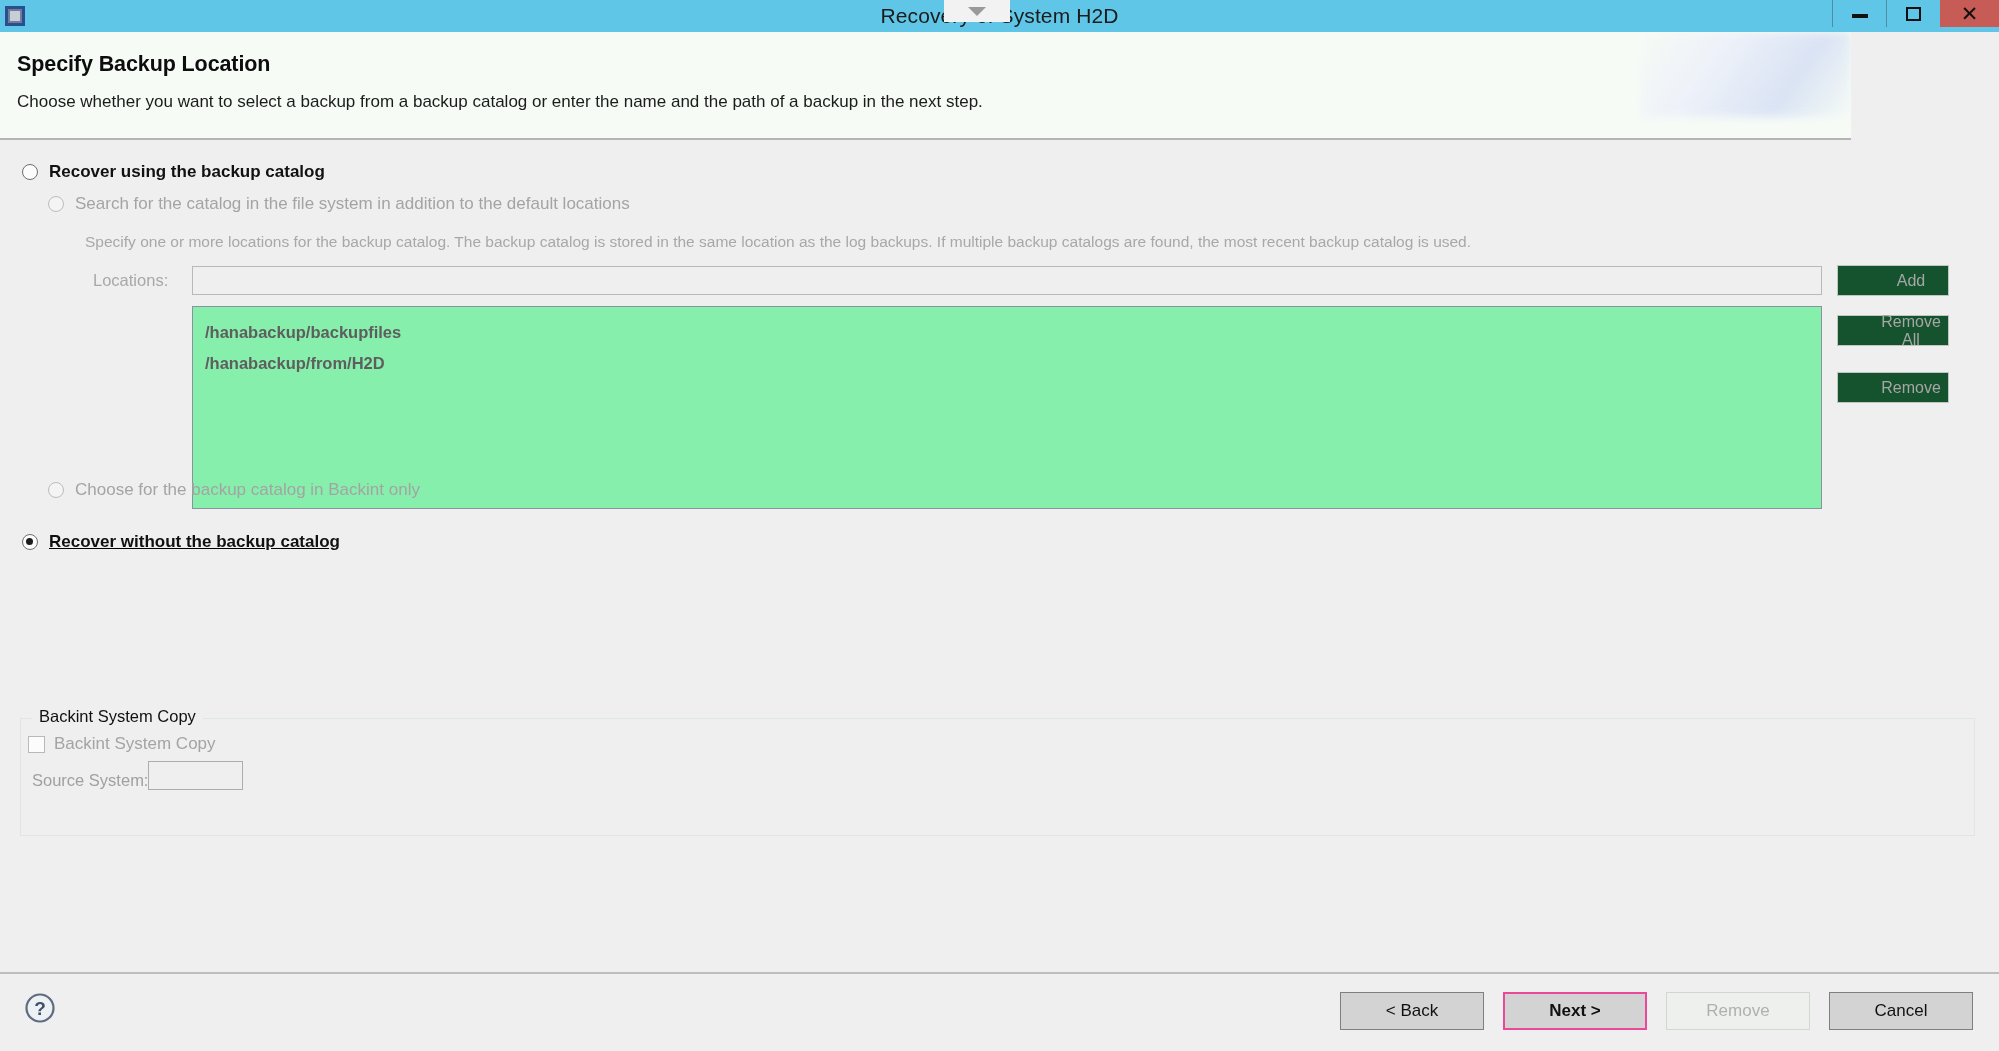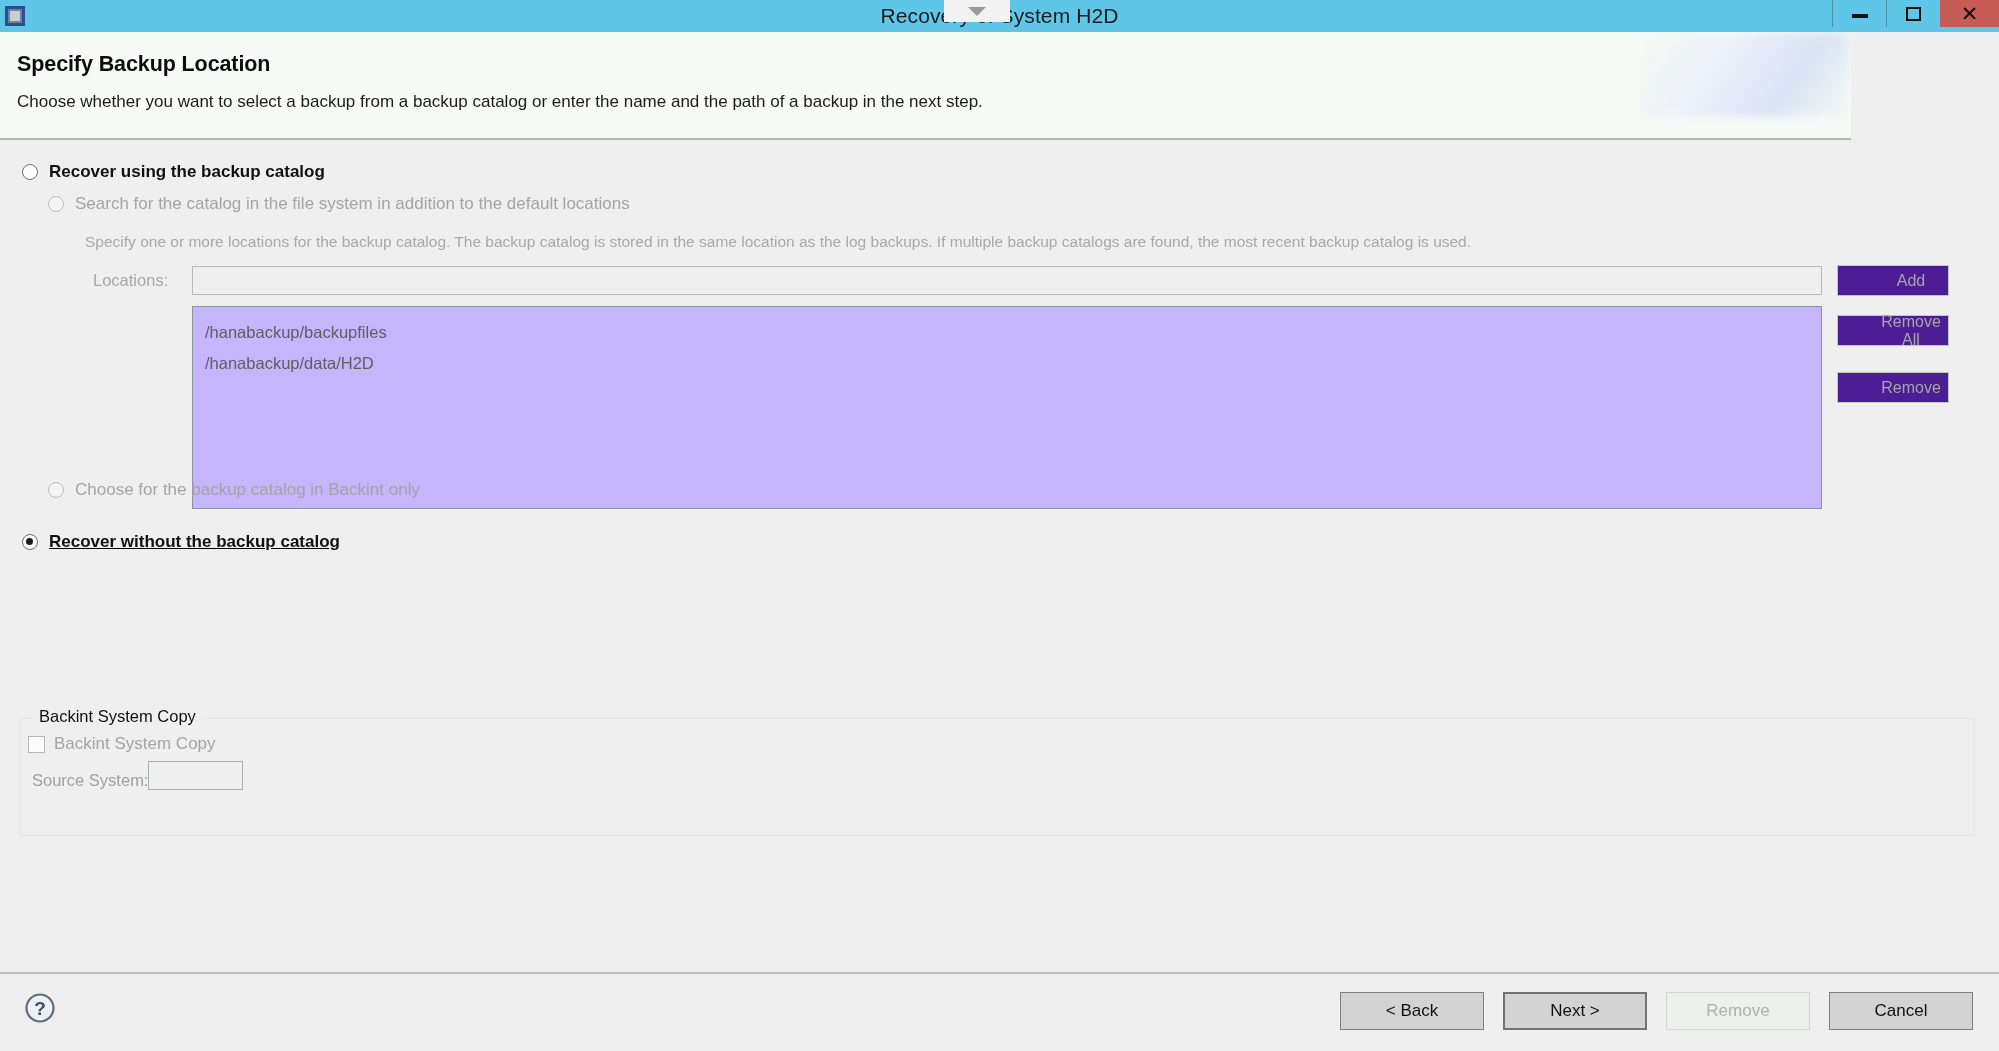--- a/index.html
+++ b/index.html
@@ -203,38 +203,39 @@
     left: 192px; top: 126px;
     width: 1630px; height: 29px;
     background: #efefef;
     border: 1px solid #b9b9b9;
     box-sizing: border-box;
   }
   .locations-list {
     position: absolute;
     left: 192px; top: 166px;
     width: 1630px; height: 203px;
-    background: #c4b5fd;
+    background: #86efac;
     border: 1px solid #8c93a0;
     box-sizing: border-box;
     padding: 10px 0 0 12px;
     overflow: hidden;
+    font-weight: bold;
   }
   .locations-list .item {
     font-size: 16.5px;
     color: #5e5e5e;
     line-height: 31px;
     white-space: nowrap;
   }
 
   .sidebtn {
     position: absolute;
     left: 1837px;
     width: 112px; height: 31px;
-    background: #4c1d95;
+    background: #14532d;
     border: 1px solid #c0c6c0;
     box-sizing: border-box;
     font-size: 16px;
     color: #a6a6a6;
     display: flex;
     align-items: center;
     justify-content: center;
     padding-left: 36px;
   }
   #btn-add        { top: 125px; }
@@ -312,21 +313,22 @@
     border: 1.5px solid #7f7f7f;
     box-sizing: border-box;
     font-size: 17px;
     color: #111;
     display: flex;
     align-items: center;
     justify-content: center;
     font-family: "Liberation Sans", sans-serif;
   }
   .dlgbtn.focused {
-    border: 2px solid #737373;
+    border: 2px solid #ec4899;
+    font-weight: bold;
   }
   .dlgbtn.disabled {
     background: #edf0ed;
     border: 1.5px solid #d2d7d2;
     color: #b0b0b0;
   }
 </style>
 </head>
 <body>
 
@@ -373,21 +375,21 @@
     <span class="lbl disabled">Search for the catalog in the file system in addition to the default locations</span>
   </div>
 
   <div class="hint-text">Specify one or more locations for the backup catalog. The backup catalog is stored in the same location as the log backups. If multiple backup catalogs are found, the most recent backup catalog is used.</div>
 
   <div class="locations-label">Locations:</div>
   <input class="locations-input" type="text" disabled="" value="" style="">
 
   <div class="locations-list">
     <div class="item">/hanabackup/backupfiles</div>
-    <div class="item">/hanabackup/data/H2D</div>
+    <div class="item">/hanabackup/from/H2D</div>
   </div>
 
   <div class="sidebtn" id="btn-add">Add</div>
   <div class="sidebtn" id="btn-remove-all">Remove All</div>
   <div class="sidebtn" id="btn-remove">Remove</div>
 
   <div class="row" id="row-search-backint">
     <span class="radio-outer disabled"></span>
     <span class="lbl disabled">Choose for the backup catalog in Backint only</span>
   </div>

